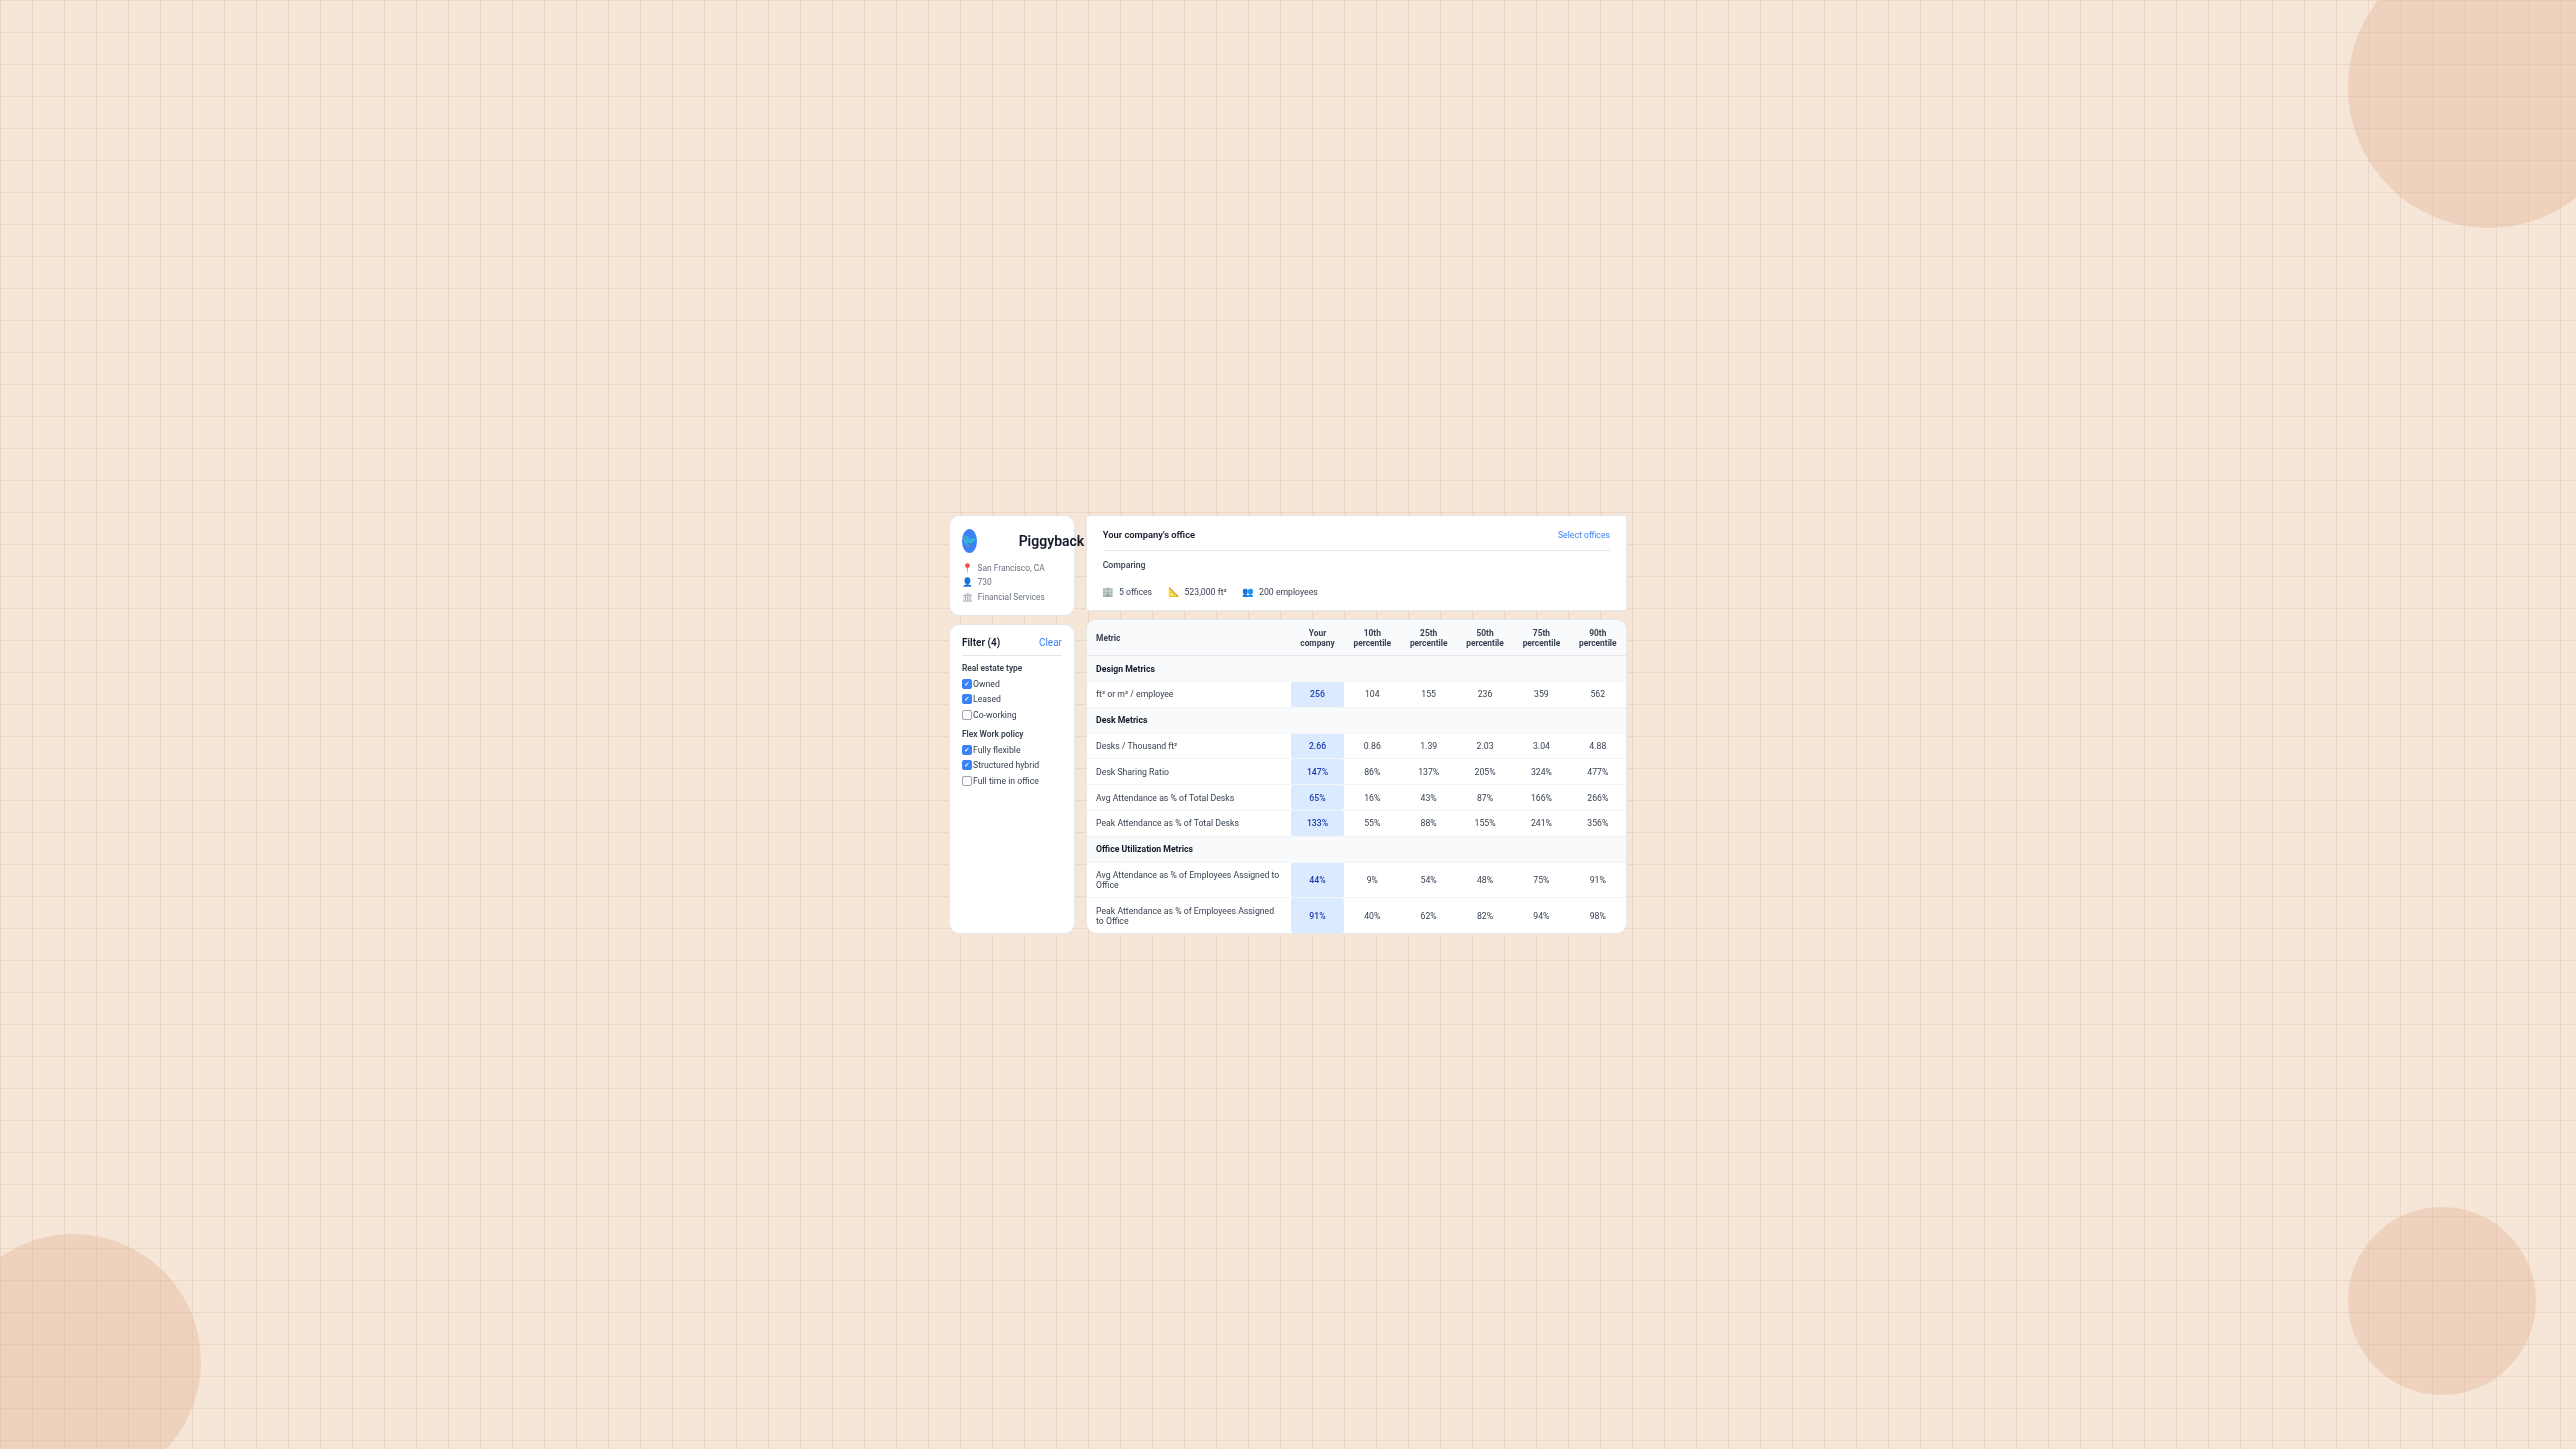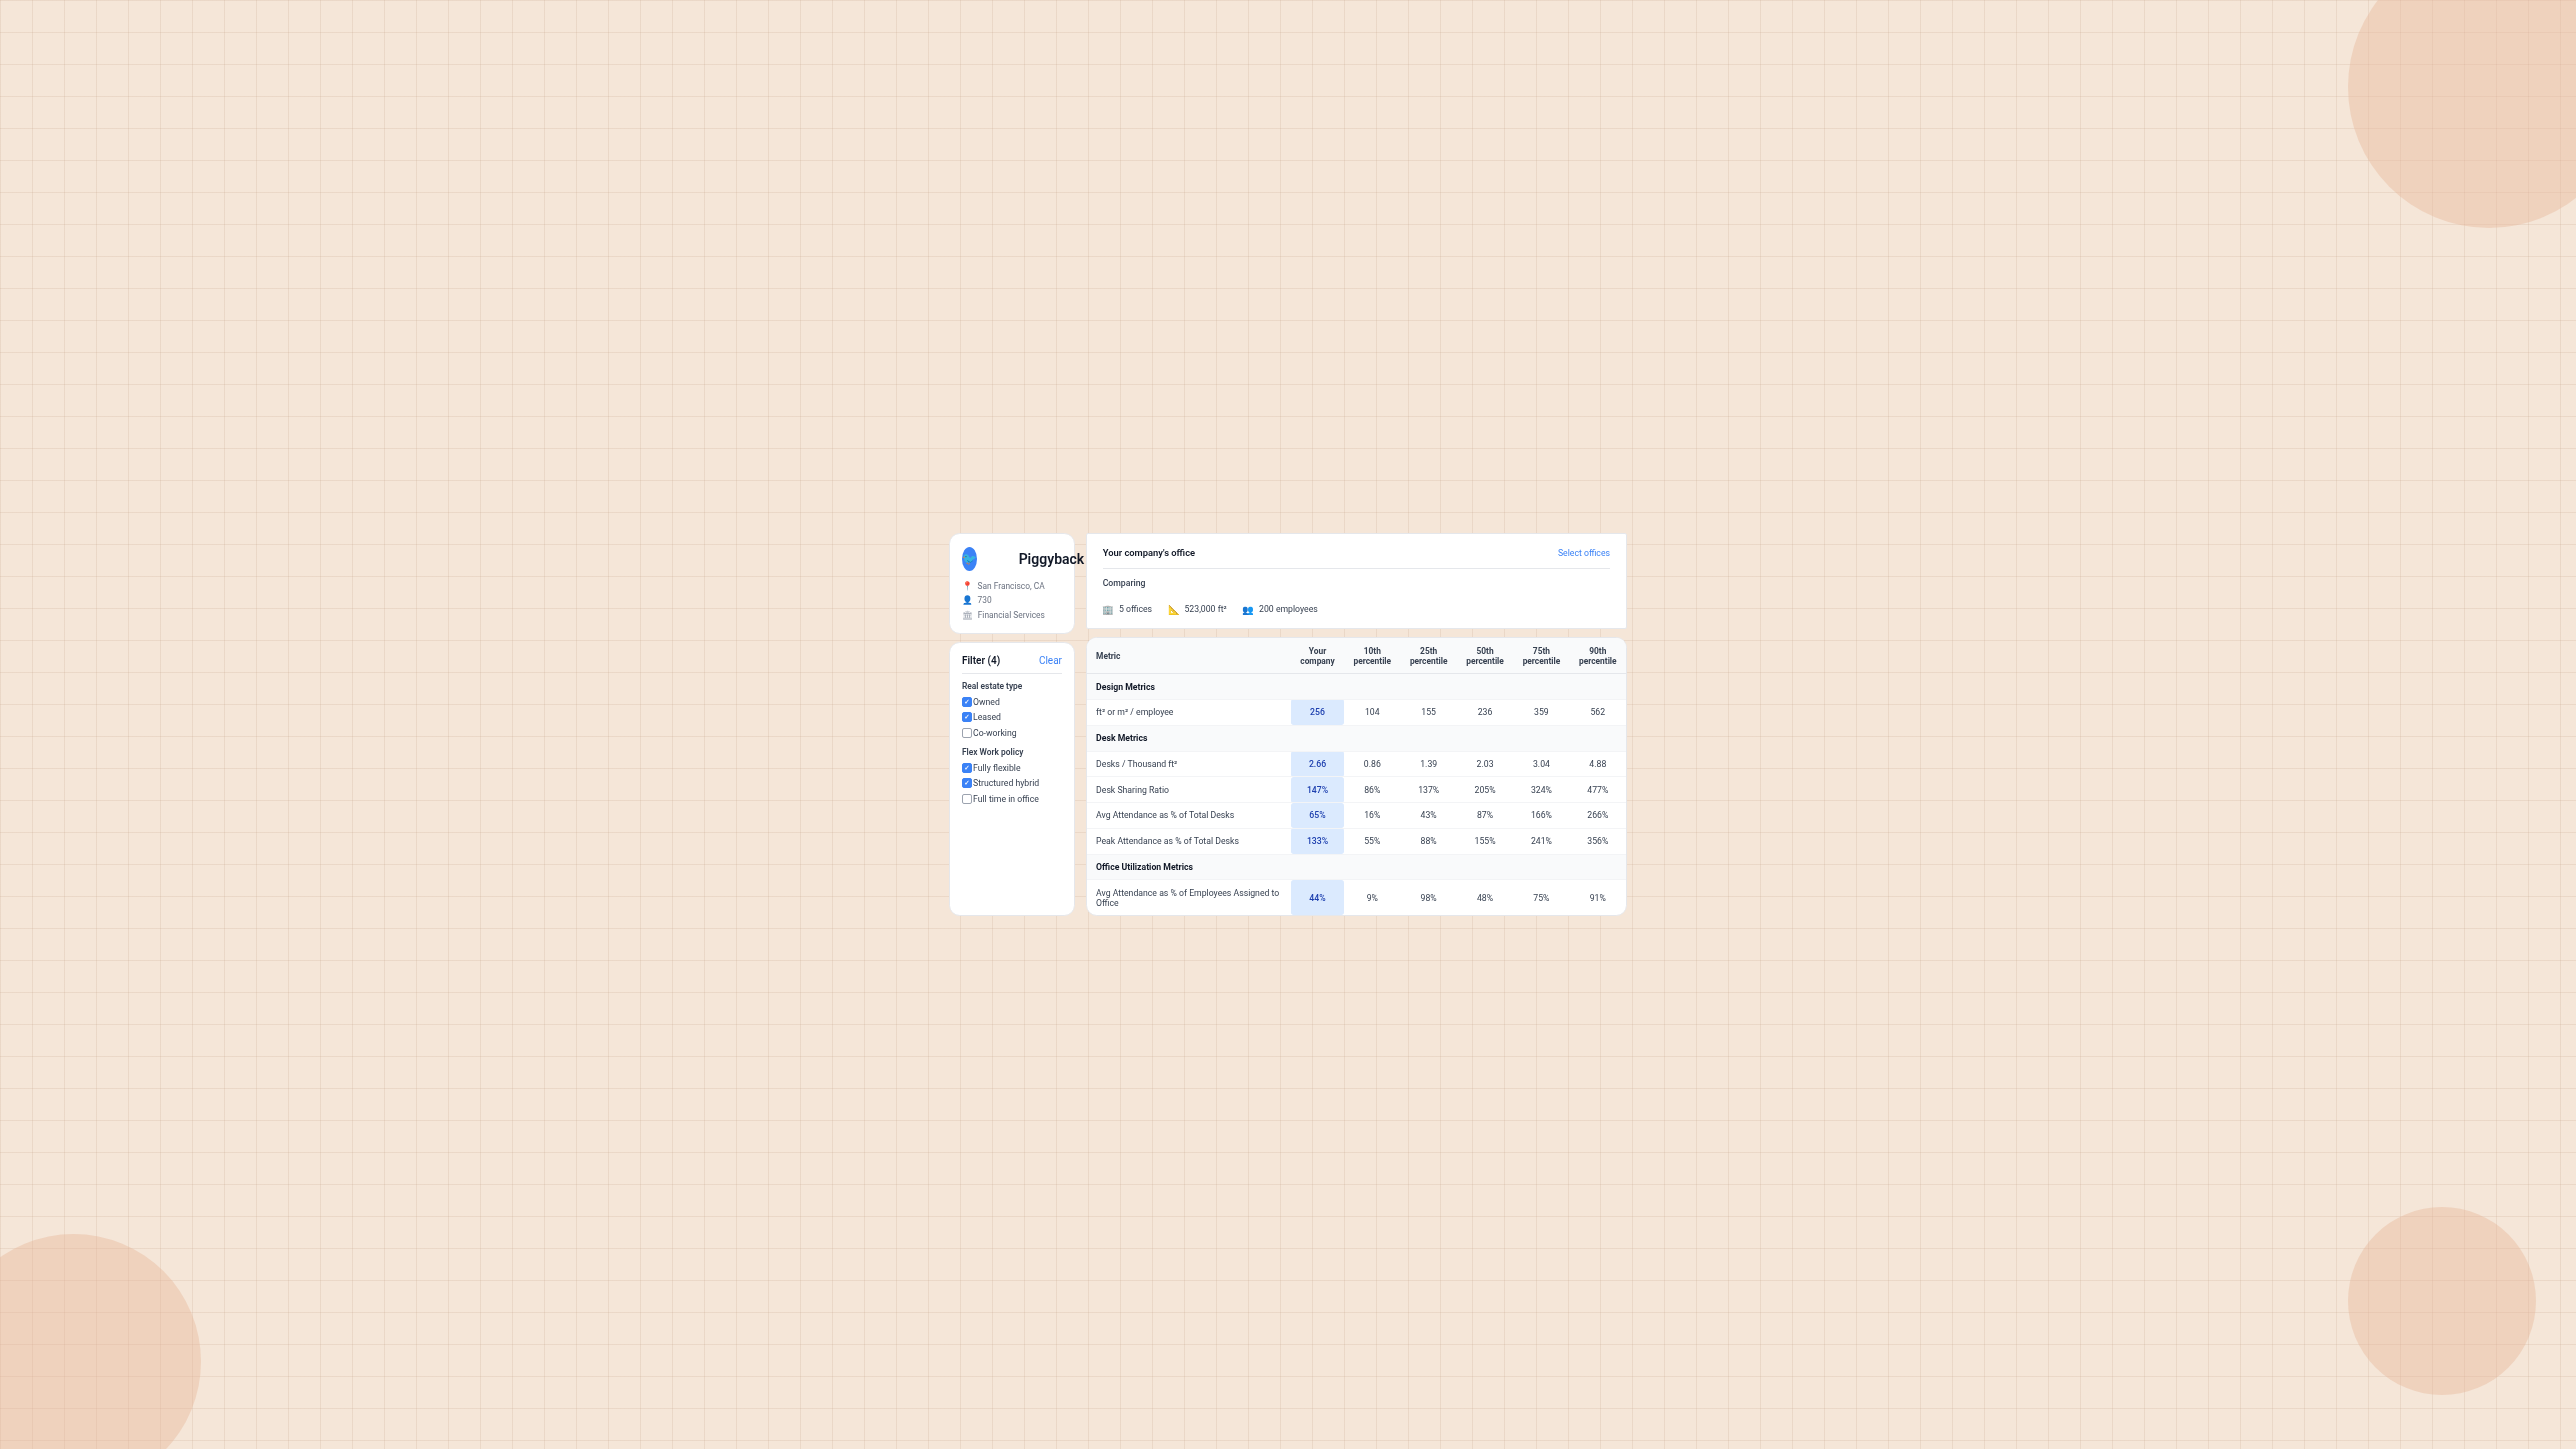--- a/index.html
+++ b/index.html
@@ -441,23 +441,32 @@
             <td>356%</td>
           </tr>
 
           <tr class="section-header">
             <td colspan="7">Office Utilization Metrics</td>
           </tr>
           <tr>
             <td>Avg Attendance as % of Employees Assigned to Office</td>
             <td class="your-company-cell">44%</td>
             <td>9%</td>
-            <td>98%</td>
+            <td>54%</td>
             <td>48%</td>
             <td>75%</td>
             <td>91%</td>
+          </tr>
+          <tr>
+            <td>Peak Attendance as % of Employees Assigned to Office</td>
+            <td class="your-company-cell">91%</td>
+            <td>40%</td>
+            <td>62%</td>
+            <td>82%</td>
+            <td>94%</td>
+            <td>98%</td>
           </tr>
         </tbody>
       </table>
     </div>
   </div>
 </div>
 
 
 </body></html>

